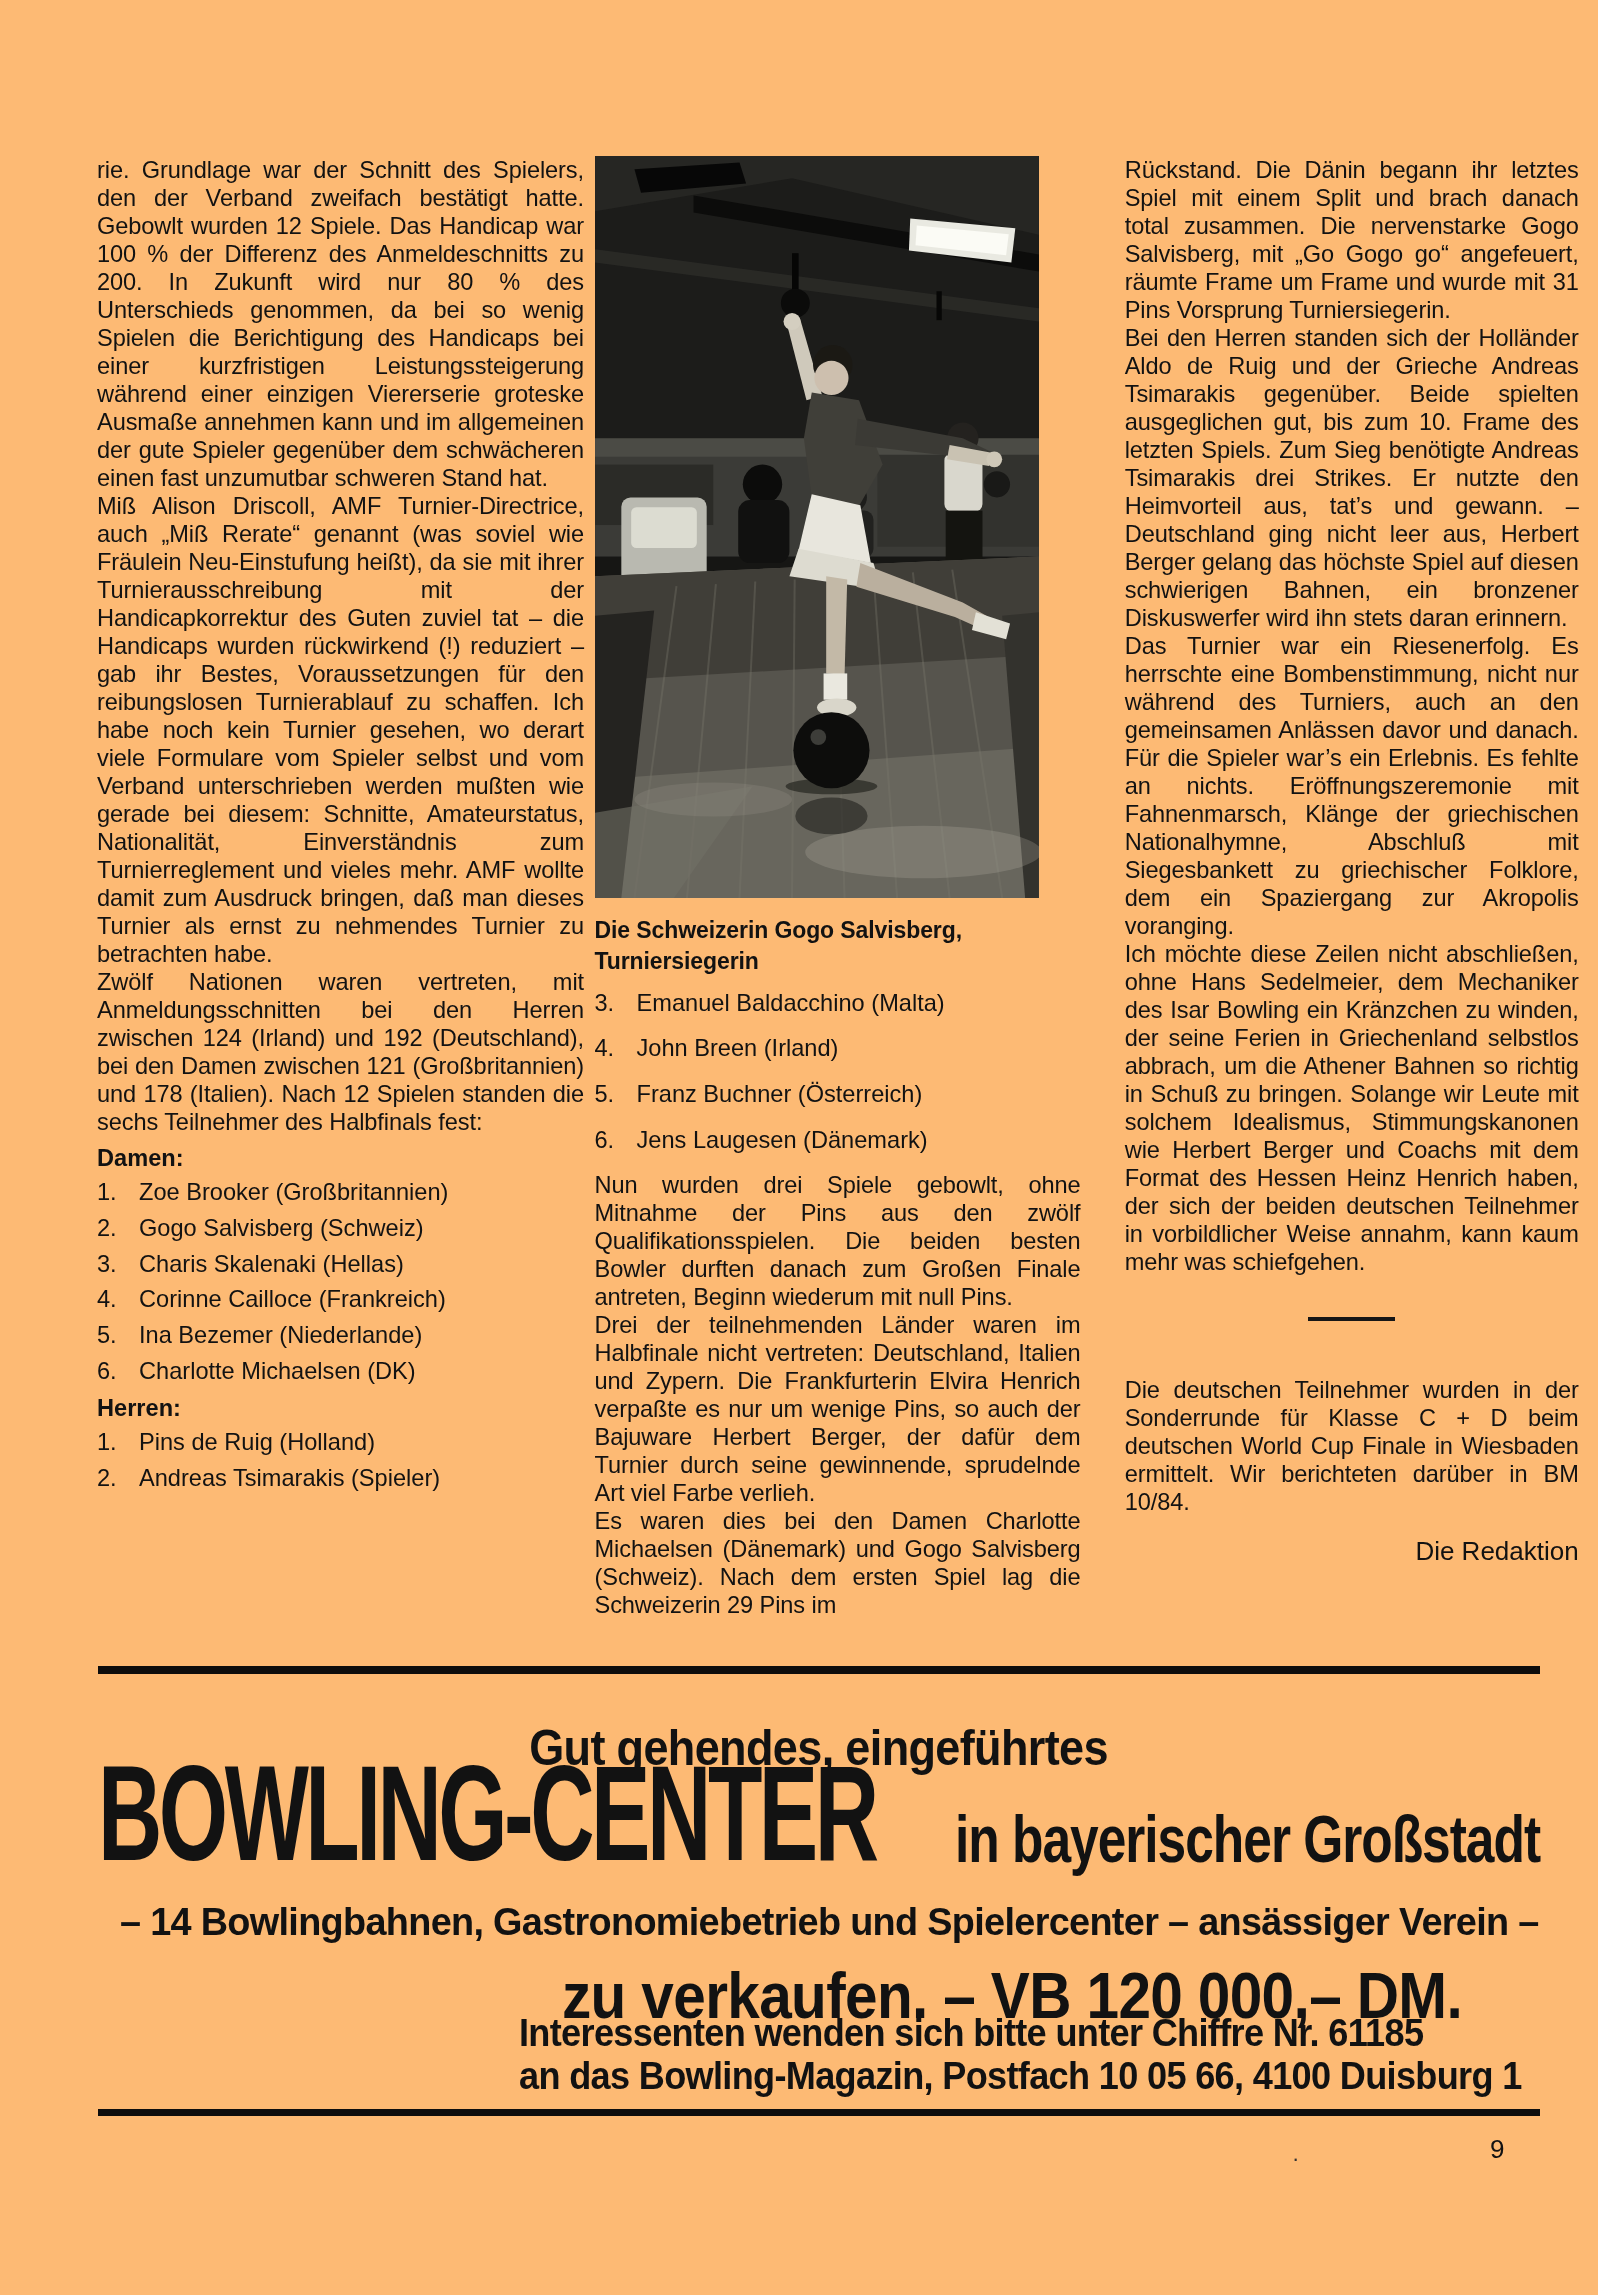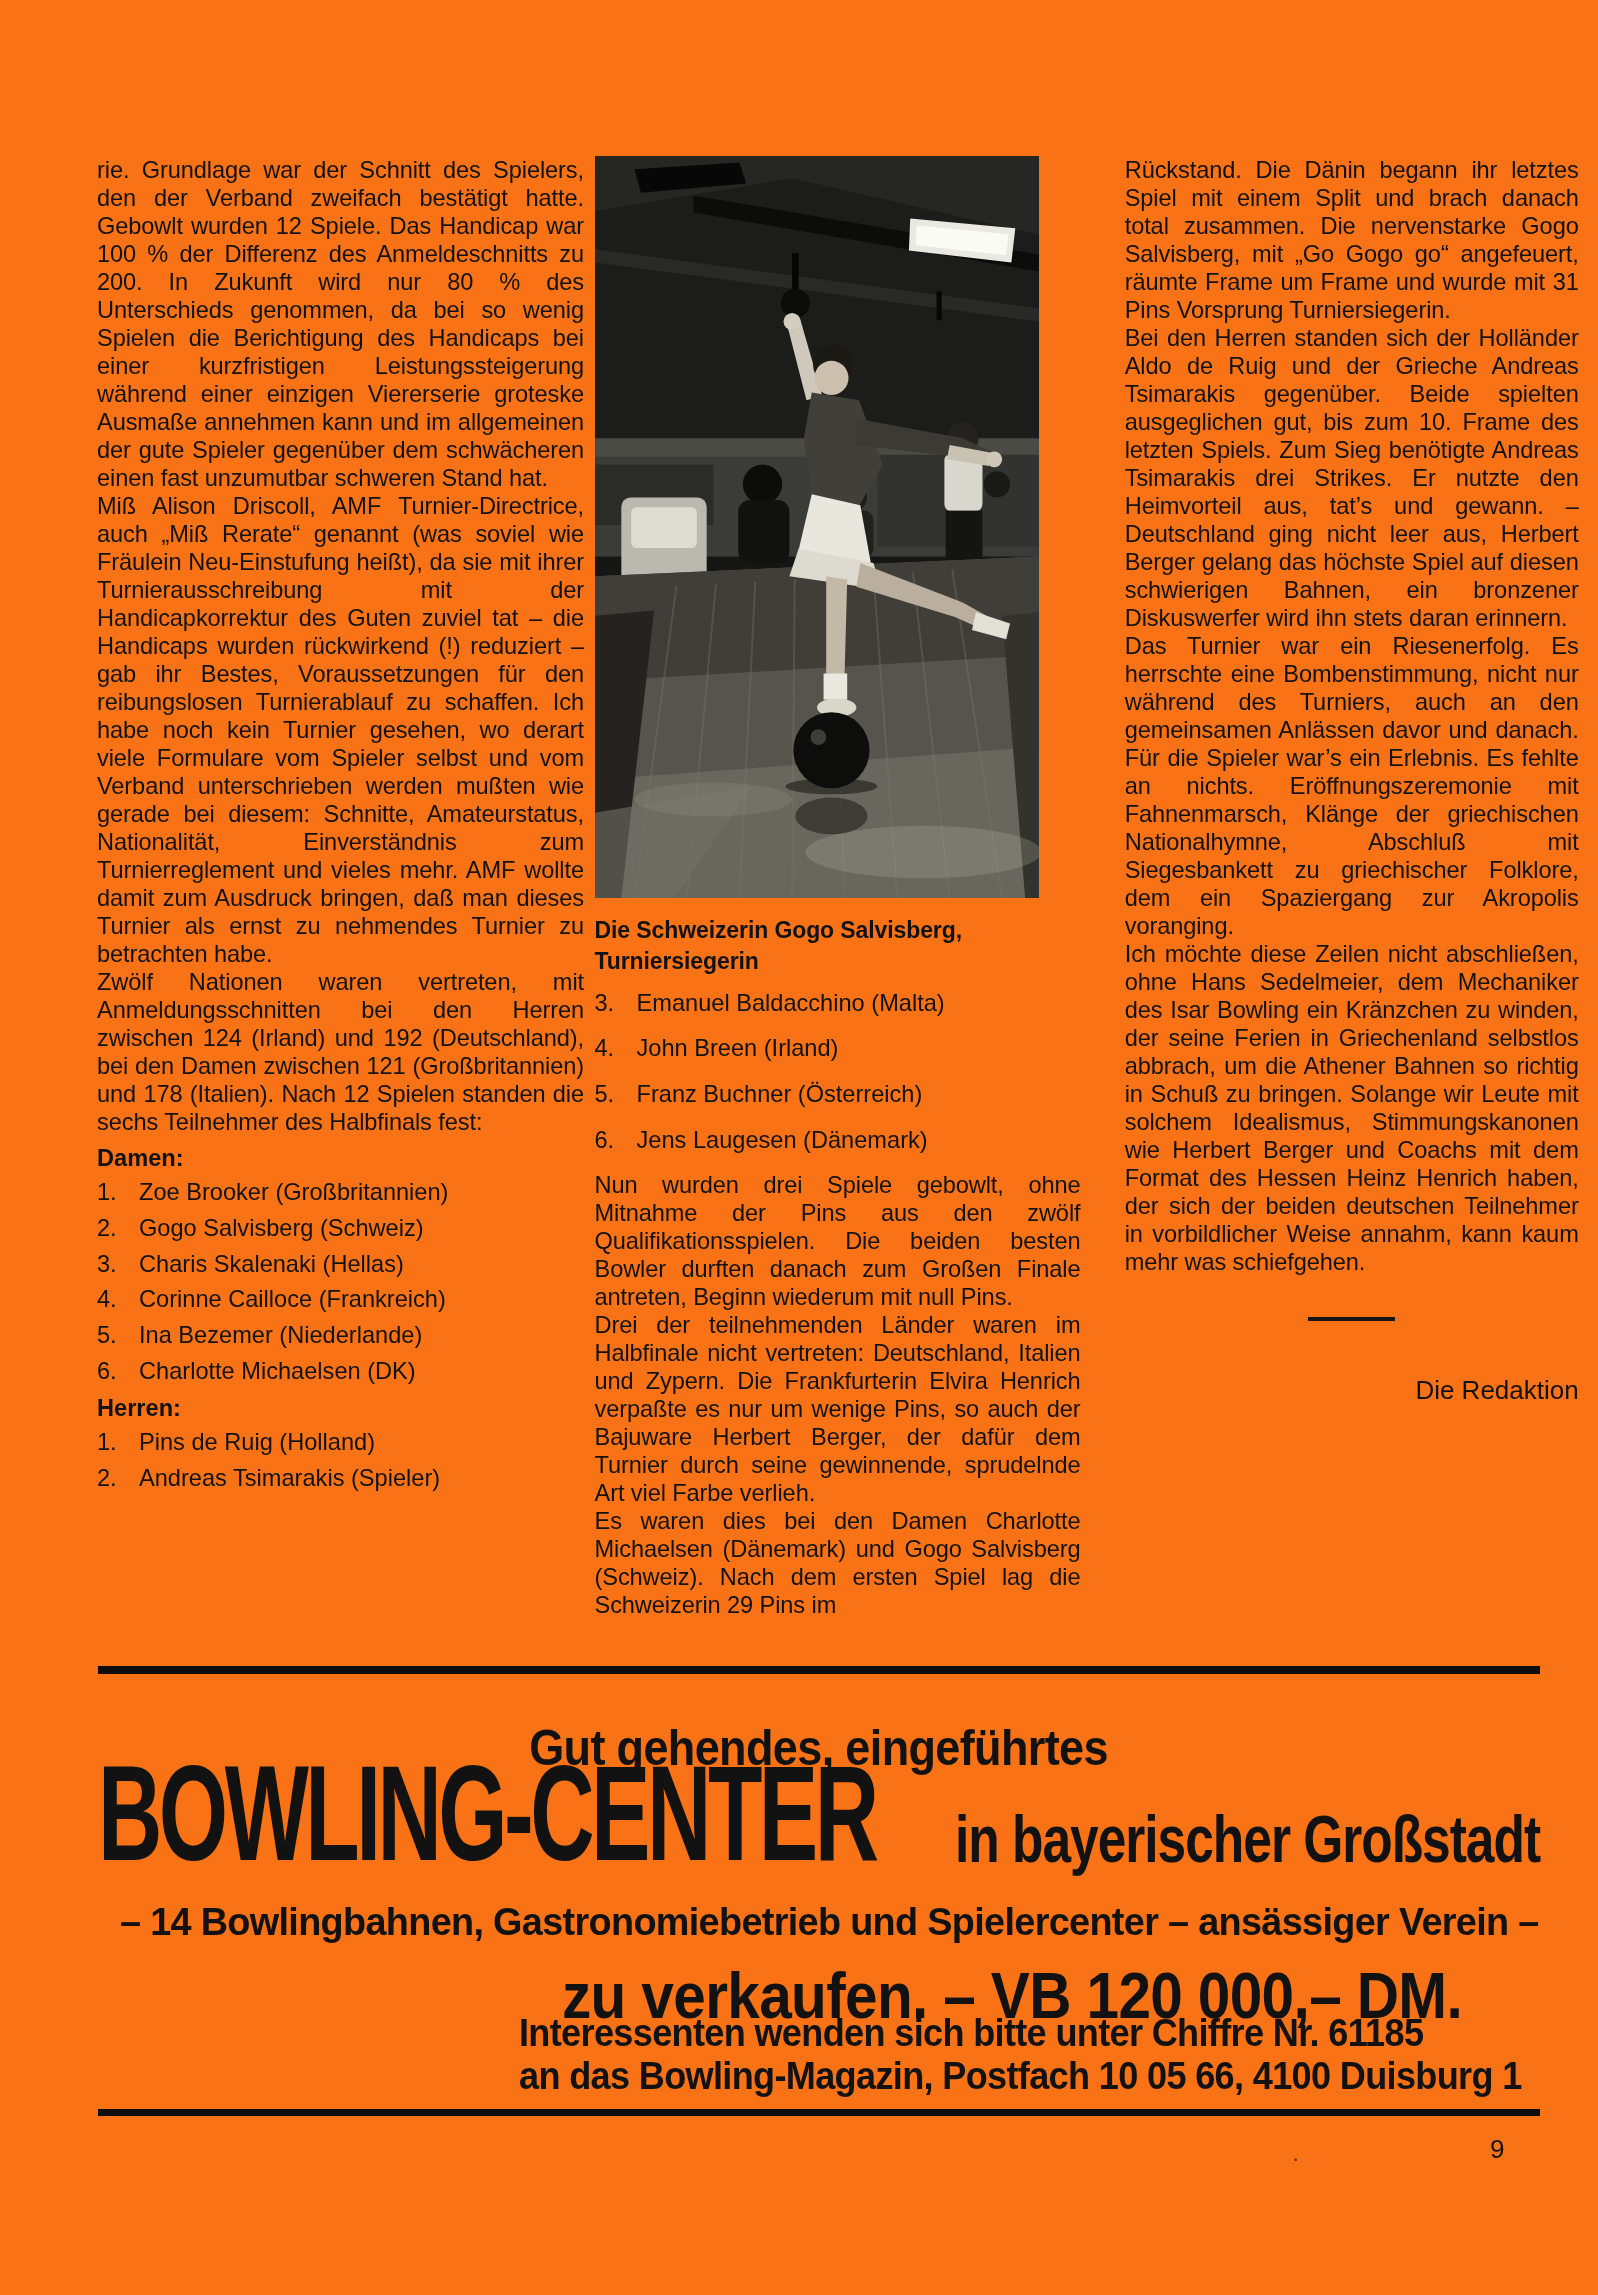--- a/index.html
+++ b/index.html
@@ -1,19 +1,19 @@
 <!DOCTYPE html>
 <html lang="de" style="font-size:10.5px"><head>
 <meta charset="utf-8">
 <style>
   html,body{margin:0;padding:0;background:#8a8a8a;}
   .page{
     position:relative;
     width:1599px;height:2295px;
-    background:#f97316;
+    background:#fdba74;
     font-family:"Liberation Sans","DejaVu Sans",sans-serif;
     color:#121212;
     overflow:hidden;
   }
   
   .columns{position:absolute;left:97px;top:156px;display:flex;}
   .col-left{width:487px;margin-right:10.5px;}
   .col-mid{width:486px;margin-right:9.2px;}
   .col-right{width:454px;margin-left:35px;}
   p.body{
@@ -227,20 +227,21 @@
       <p class="body">Drei der teilnehmenden Länder waren im Halbfinale nicht vertreten: Deutschland, Italien und Zypern. Die Frankfurterin Elvira Henrich verpaßte es nur um wenige Pins, so auch der Bajuware Herbert Berger, der dafür dem Turnier durch seine gewinnende, sprudelnde Art viel Farbe verlieh.</p>
       <p class="body">Es waren dies bei den Damen Charlotte Michaelsen (Dänemark) und Gogo Salvisberg (Schweiz). Nach dem ersten Spiel lag die Schweizerin 29 Pins im</p>
     </div>
 
     <div class="col-right">
       <p class="body">Rückstand. Die Dänin begann ihr letztes Spiel mit einem Split und brach danach total zusammen. Die nervenstarke Gogo Salvisberg, mit „Go Gogo go“ angefeuert, räumte Frame um Frame und wurde mit 31 Pins Vorsprung Turniersiegerin.</p>
       <p class="body">Bei den Herren standen sich der Holländer Aldo de Ruig und der Grieche Andreas Tsimarakis gegenüber. Beide spielten ausgeglichen gut, bis zum 10. Frame des letzten Spiels. Zum Sieg benötigte Andreas Tsimarakis drei Strikes. Er nutzte den Heimvorteil aus, tat’s und gewann. – Deutschland ging nicht leer aus, Herbert Berger gelang das höchste Spiel auf diesen schwierigen Bahnen, ein bronzener Diskuswerfer wird ihn stets daran erinnern.</p>
       <p class="body">Das Turnier war ein Riesenerfolg. Es herrschte eine Bombenstimmung, nicht nur während des Turniers, auch an den gemeinsamen Anlässen davor und danach. Für die Spieler war’s ein Erlebnis. Es fehlte an nichts. Eröffnungszeremonie mit Fahnenmarsch, Klänge der griechischen Nationalhymne, Abschluß mit Siegesbankett zu griechischer Folklore, dem ein Spaziergang zur Akropolis voranging.</p>
       <p class="body">Ich möchte diese Zeilen nicht abschließen, ohne Hans Sedelmeier, dem Mechaniker des Isar Bowling ein Kränzchen zu winden, der seine Ferien in Griechenland selbstlos abbrach, um die Athener Bahnen so richtig in Schuß zu bringen. Solange wir Leute mit solchem Idealismus, Stimmungskanonen wie Herbert Berger und Coachs mit dem Format des Hessen Heinz Henrich haben, der sich der beiden deutschen Teilnehmer in vorbildlicher Weise annahm, kann kaum mehr was schiefgehen.</p>
       <div class="divider"></div>
+      <p class="body">Die deutschen Teilnehmer wurden in der Sonderrunde für Klasse C + D beim deutschen World Cup Finale in Wiesbaden ermittelt. Wir berichteten darüber in BM 10/84.</p>
       <div class="closing">Die Redaktion</div>
     </div>
   </div>
 
   <div class="rule rule-top"></div>
 
   <div class="ad-subhead"><span>Gut gehendes, eingeführtes</span></div>
 
   <div class="ad-headline-row">
     <div class="ad-headline">BOWLING-CENTER</div>

